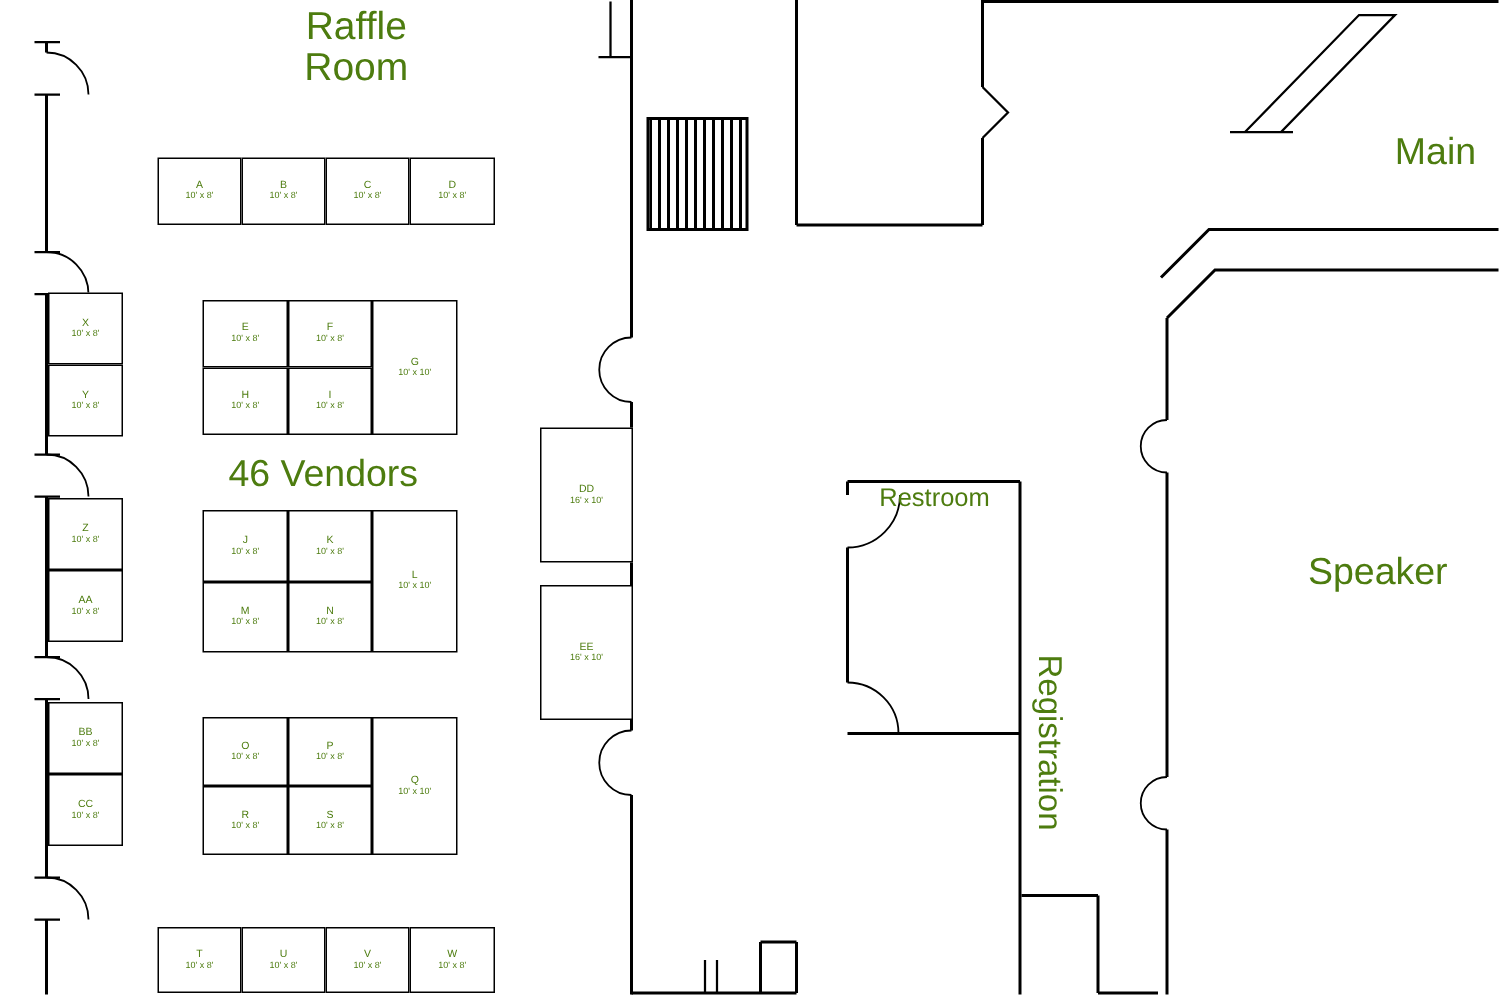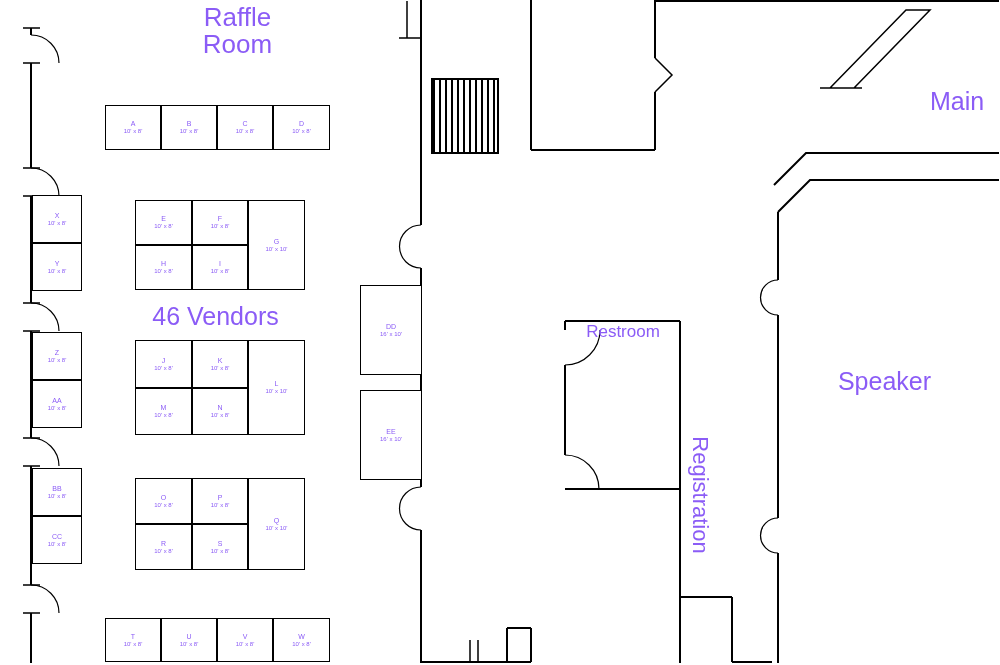--- a/index.html
+++ b/index.html
@@ -1,18 +1,18 @@
 <!DOCTYPE html>
 <html><head>
 <meta charset="utf-8">
 <style>
   html,body { margin:0; padding:0; background:#fff; }
   .plan {
     position:relative; width:1000px; height:665px; background:#ffffff;
-    font-family:"Liberation Sans", sans-serif; color:#8b5cf6; overflow:hidden;
+    font-family:"Liberation Sans", sans-serif; color:#4d7c0f; overflow:hidden;
   }
   .plan * { box-sizing:border-box; }
   svg.walls { position:absolute; left:0; top:0; }
   .booth {
     position:absolute; border:1px solid #000; background:#fff;
     display:flex; flex-direction:column; align-items:center; justify-content:center;
     text-align:center;
   }
   .booth .bn { font-size:7px; line-height:8px; }
   .booth .bs { font-size:6px; line-height:7px; }
@@ -103,21 +103,21 @@
   </div>
 
   <div class="label lbl-lg" style="left:138px;top:303px;width:155px">
     <div>46 Vendors</div>
   </div>
 
   <div class="label lbl-lg" style="left:907px;top:88px;width:100px">
     <div>Main</div>
   </div>
 
-  <div class="label lbl-lg" style="left:812px;top:368px;width:145px">
+  <div class="label lbl-lg" style="left:846px;top:368px;width:145px">
     <div>Speaker</div>
   </div>
 
   <div class="restroom-box">
     <span>Restroom</span>
   </div>
 
   <div class="registration-box">
     <span>Registration</span>
   </div>

